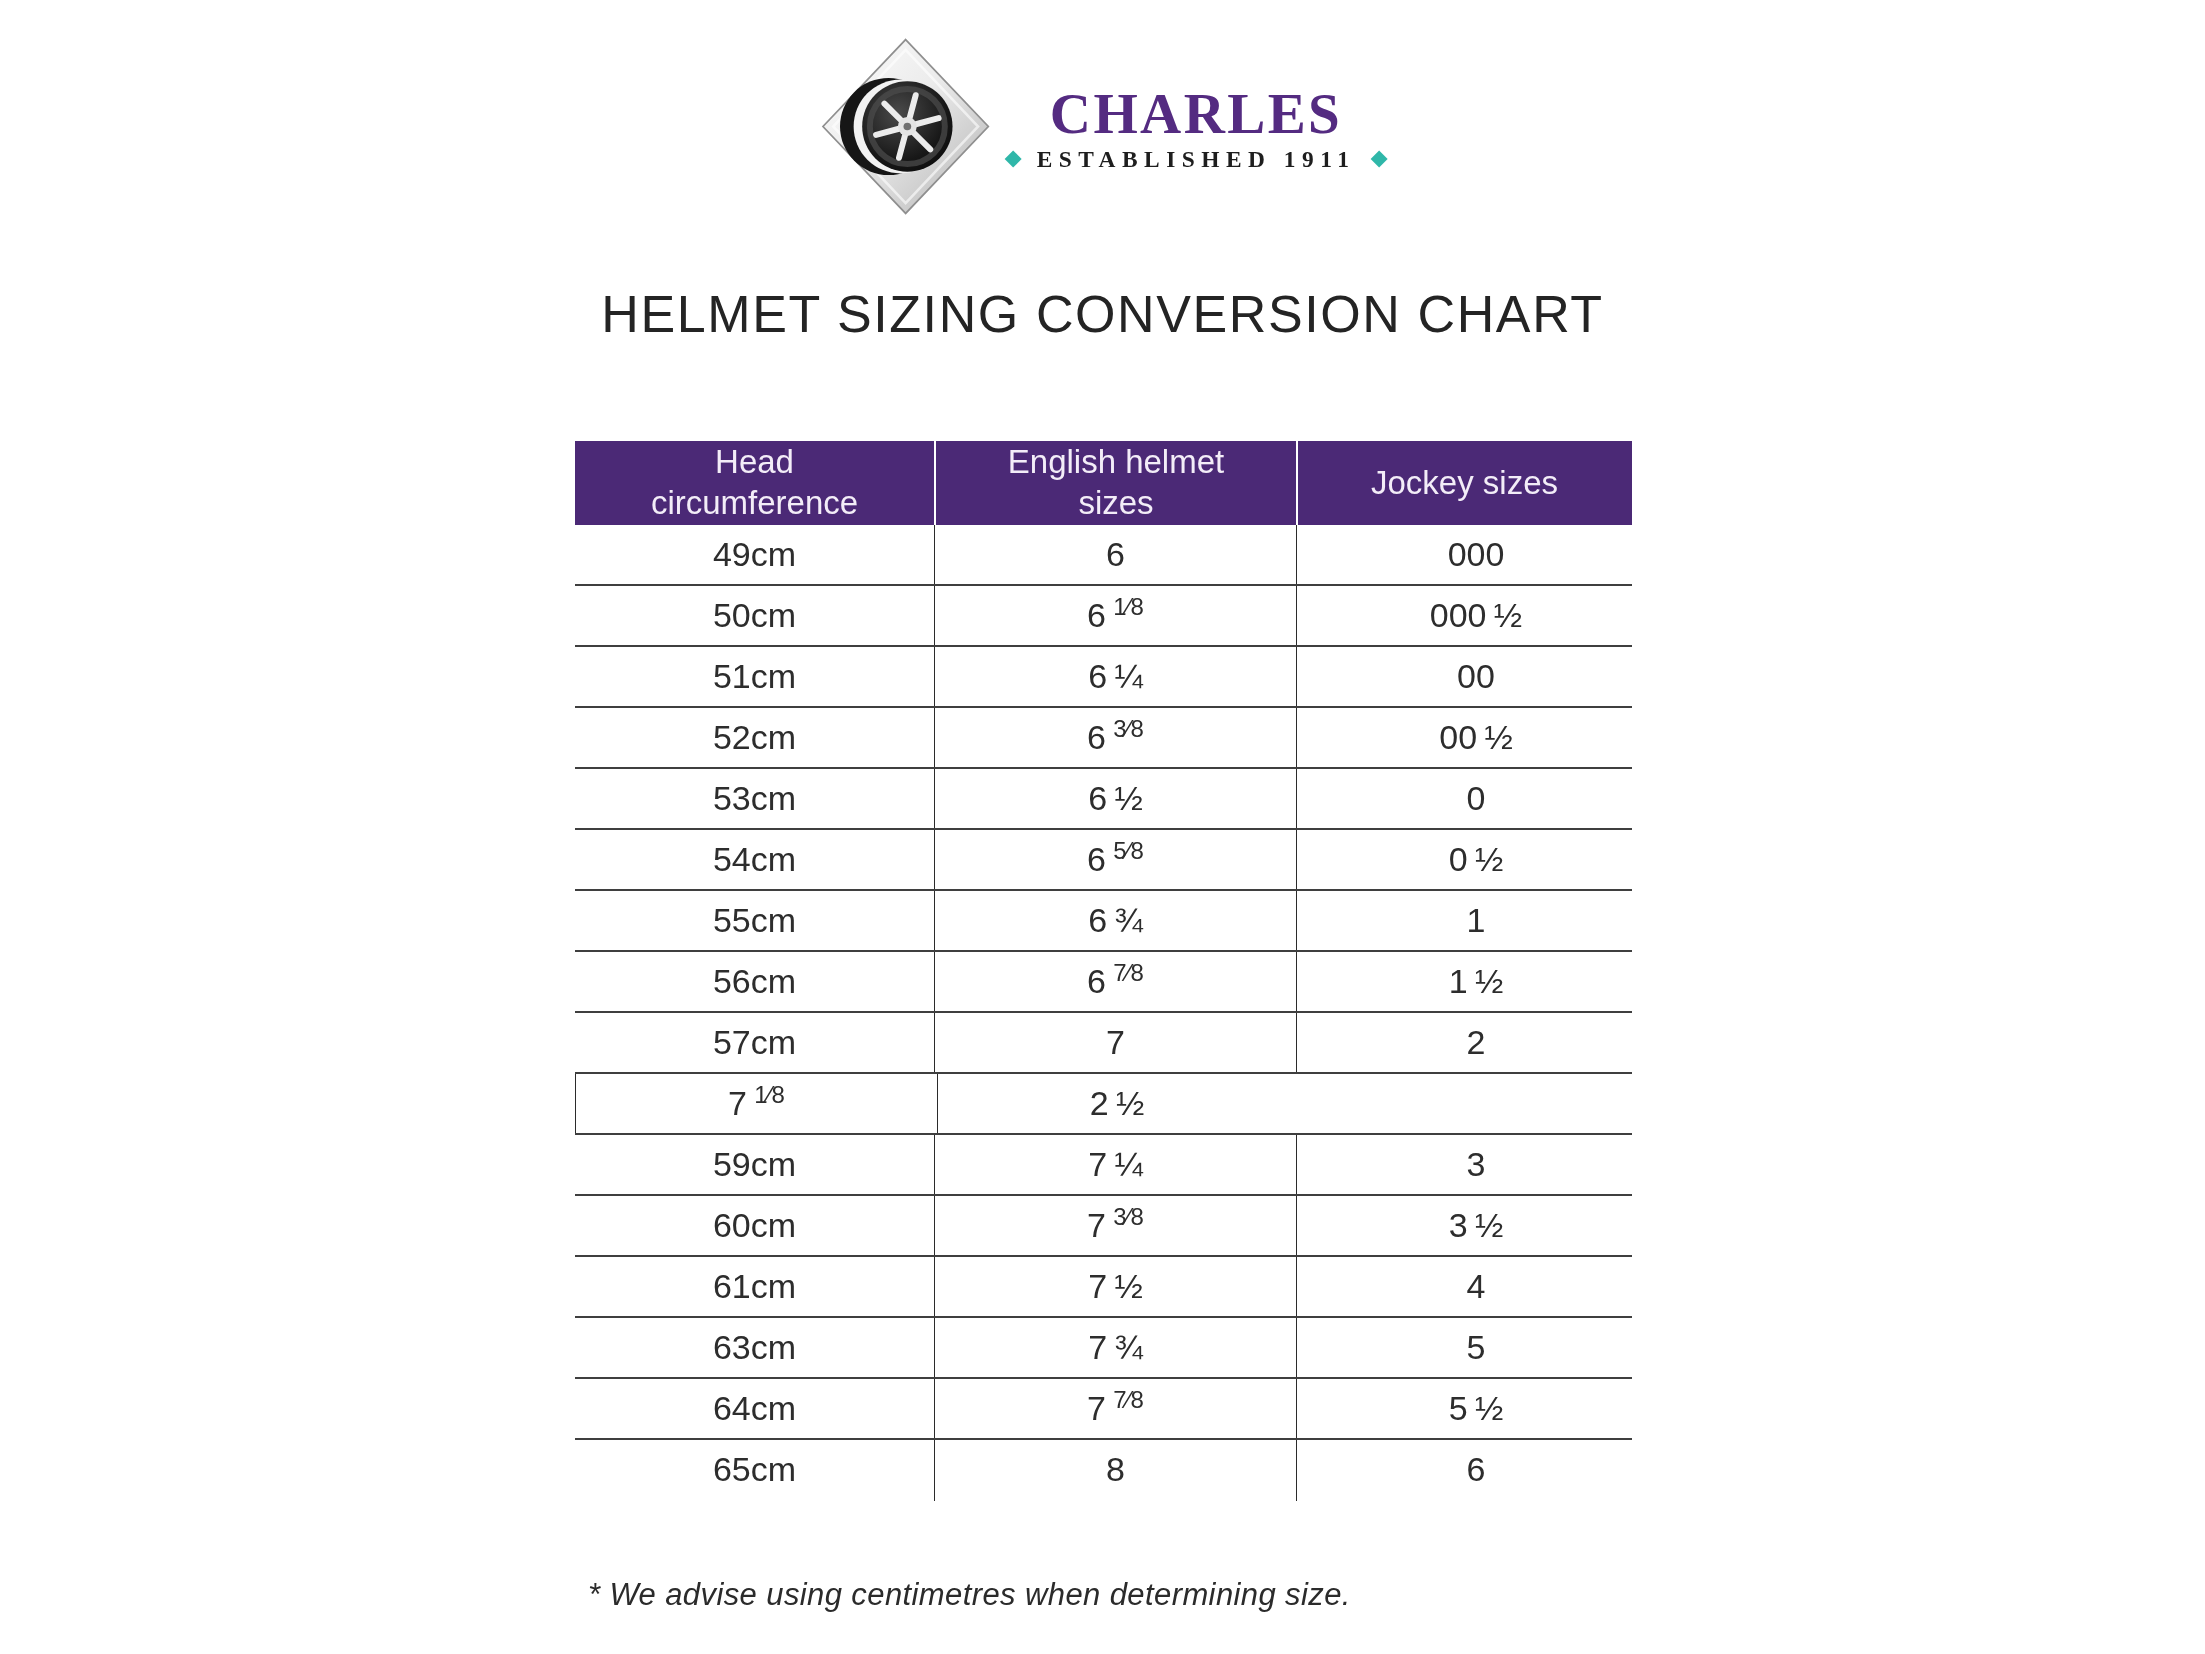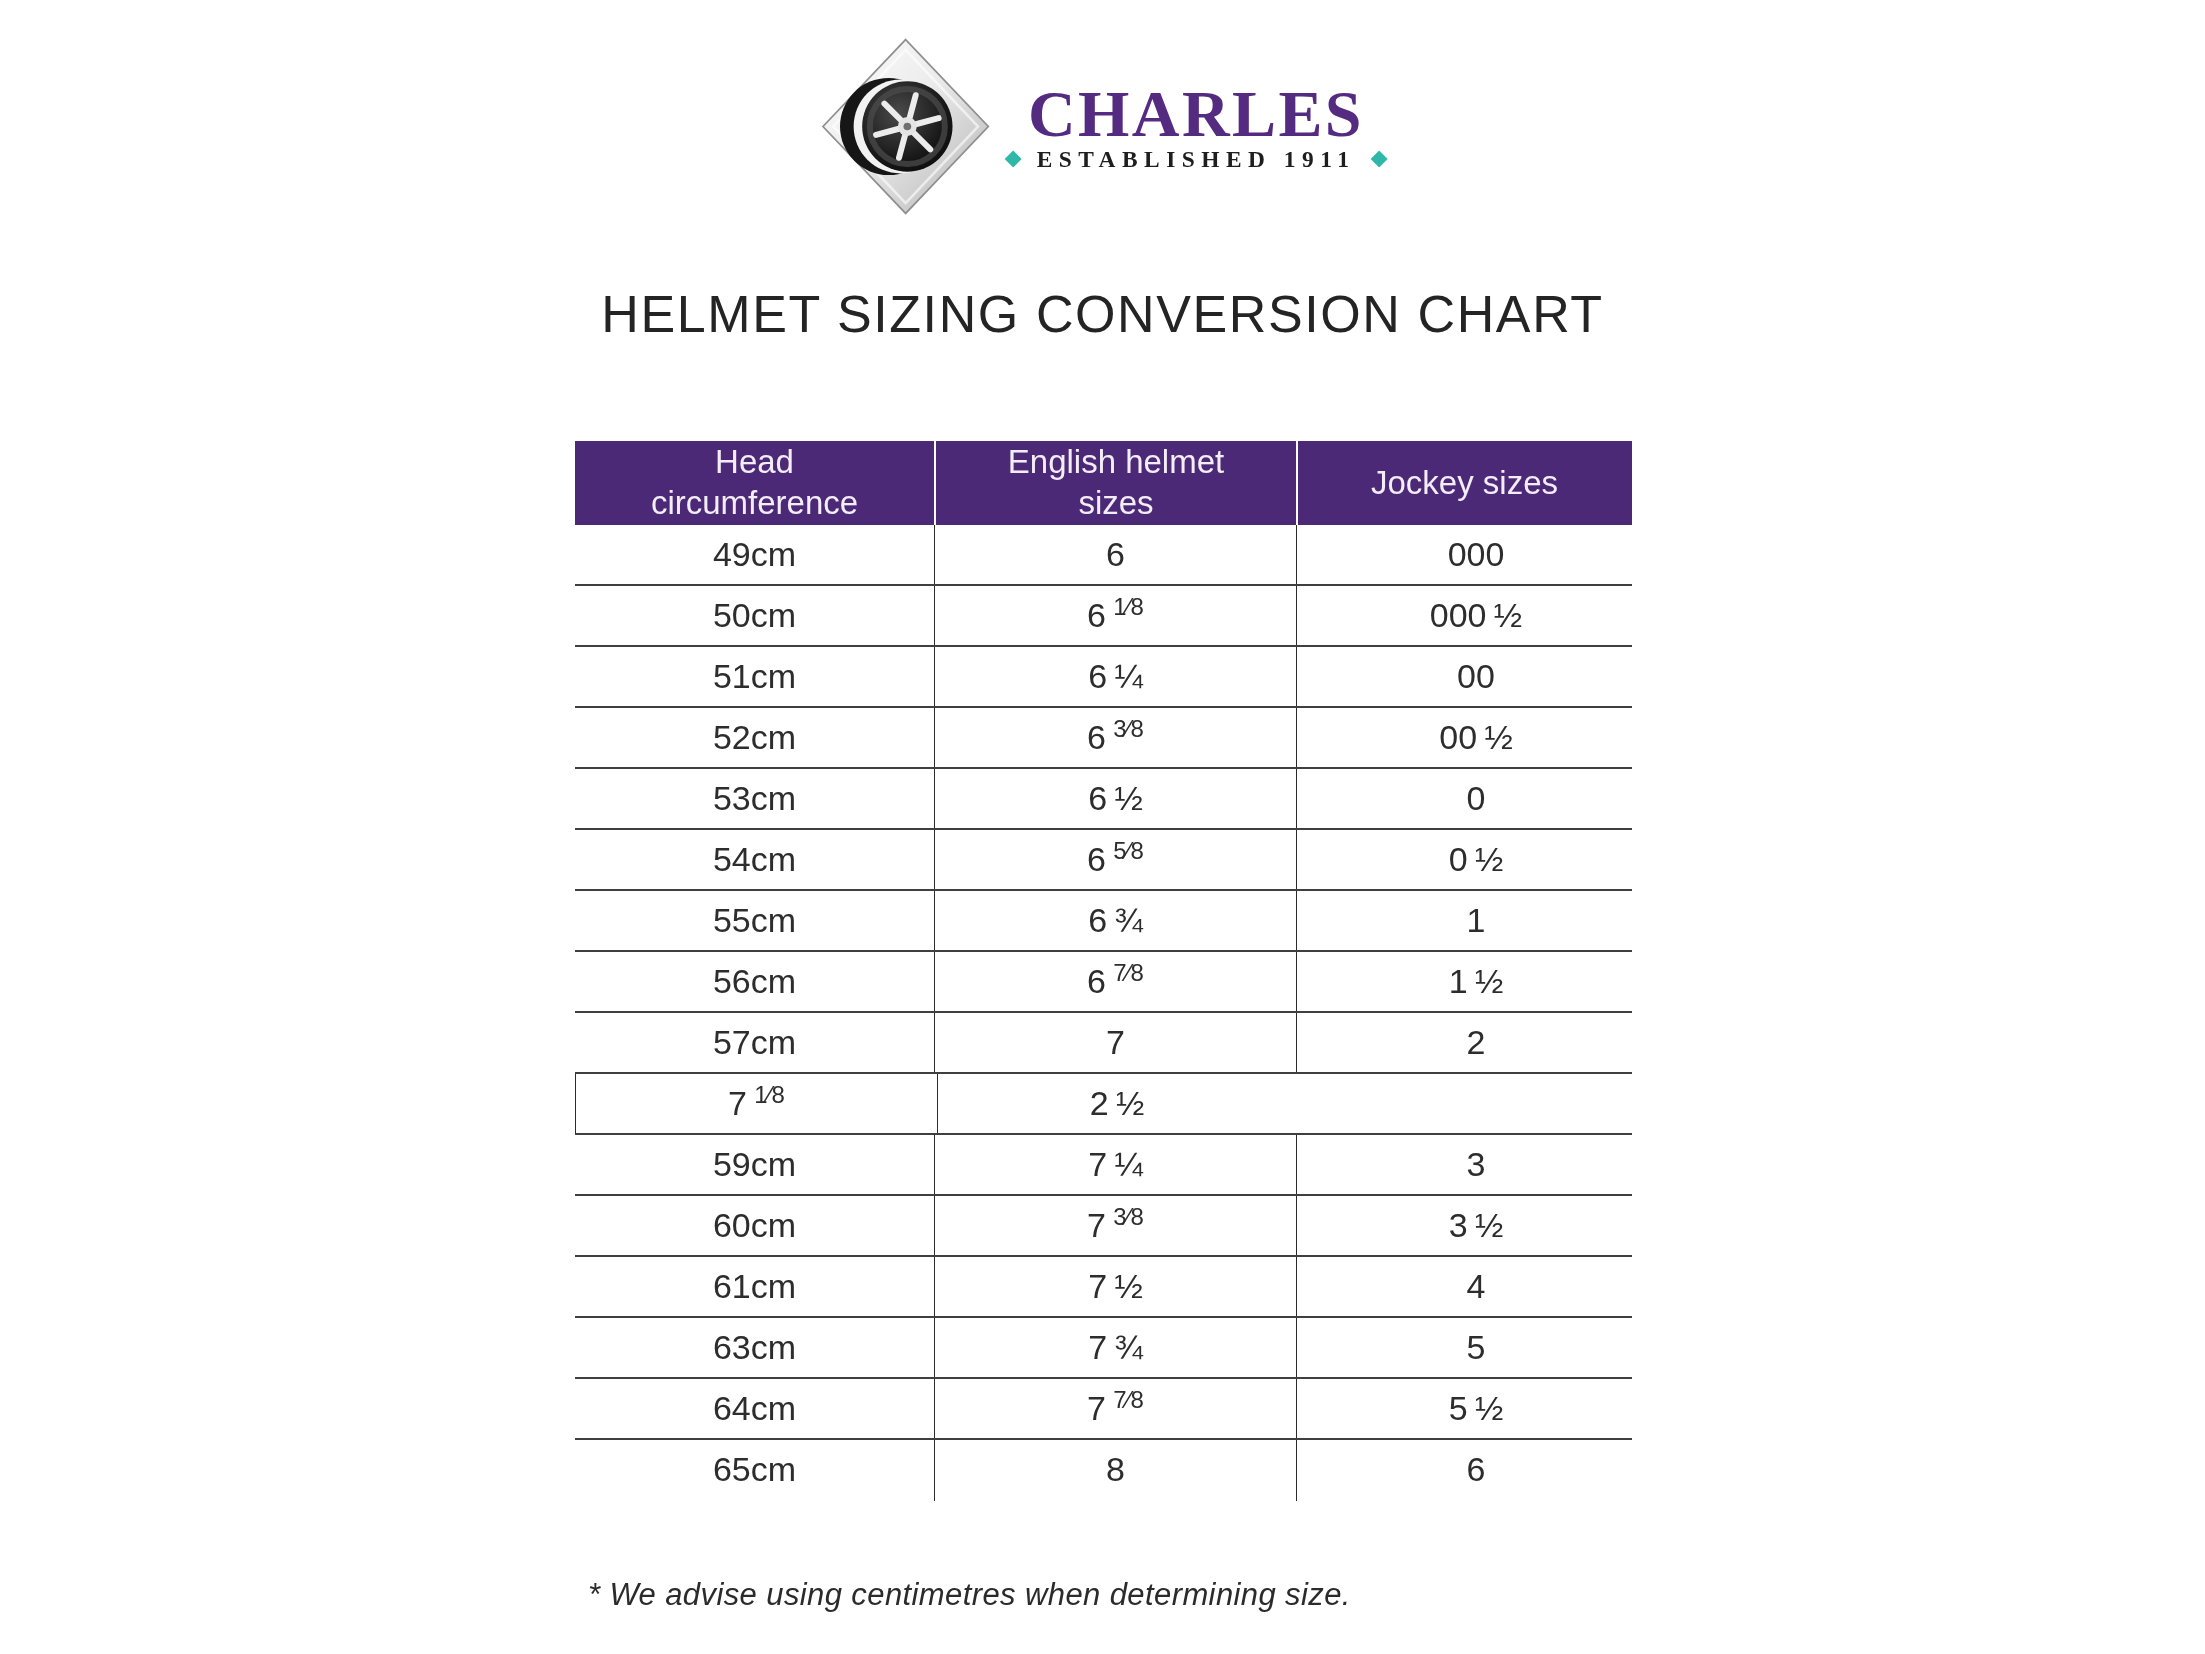--- a/index.html
+++ b/index.html
@@ -5,21 +5,21 @@
   html,body{margin:0;padding:0;background:#ffffff;}
   .page{position:relative;width:2205px;height:1654px;background:#ffffff;overflow:hidden;
         font-family:"Liberation Sans","DejaVu Sans",sans-serif;color:#2d2d2d;}
 
   
   .logo{position:absolute;top:37px;left:50%;transform:translateX(-50%);
         display:flex;align-items:center;gap:16px;}
   .emblem{display:block;}
   .brand-text{display:flex;flex-direction:column;align-items:center;}
   .brand-line1{font-family:"Liberation Serif","DejaVu Serif",serif;font-weight:600;
-               font-size:66px;line-height:65px;letter-spacing:2.4px;}
+               font-size:57px;line-height:65px;letter-spacing:2.4px;}
   .brand-line2{font-family:"Liberation Serif","DejaVu Serif",serif;font-weight:600;
                font-size:102px;line-height:90px;letter-spacing:3.2px;}
   .established{display:flex;align-items:center;gap:18px;margin-top:0;}
   .established .est-text{font-family:"Liberation Serif","DejaVu Serif",serif;font-weight:600;
                font-size:23.4px;letter-spacing:6.5px;color:#1e1e1e;white-space:nowrap;}
   .gem{width:12px;height:12px;display:inline-block;transform:rotate(45deg);background:#2fb7a9;}
 
   
   .title{position:absolute;top:284px;left:0;width:100%;margin:0;text-align:center;
          font-size:52px;font-weight:300;letter-spacing:1.6px;color:#242424;}

